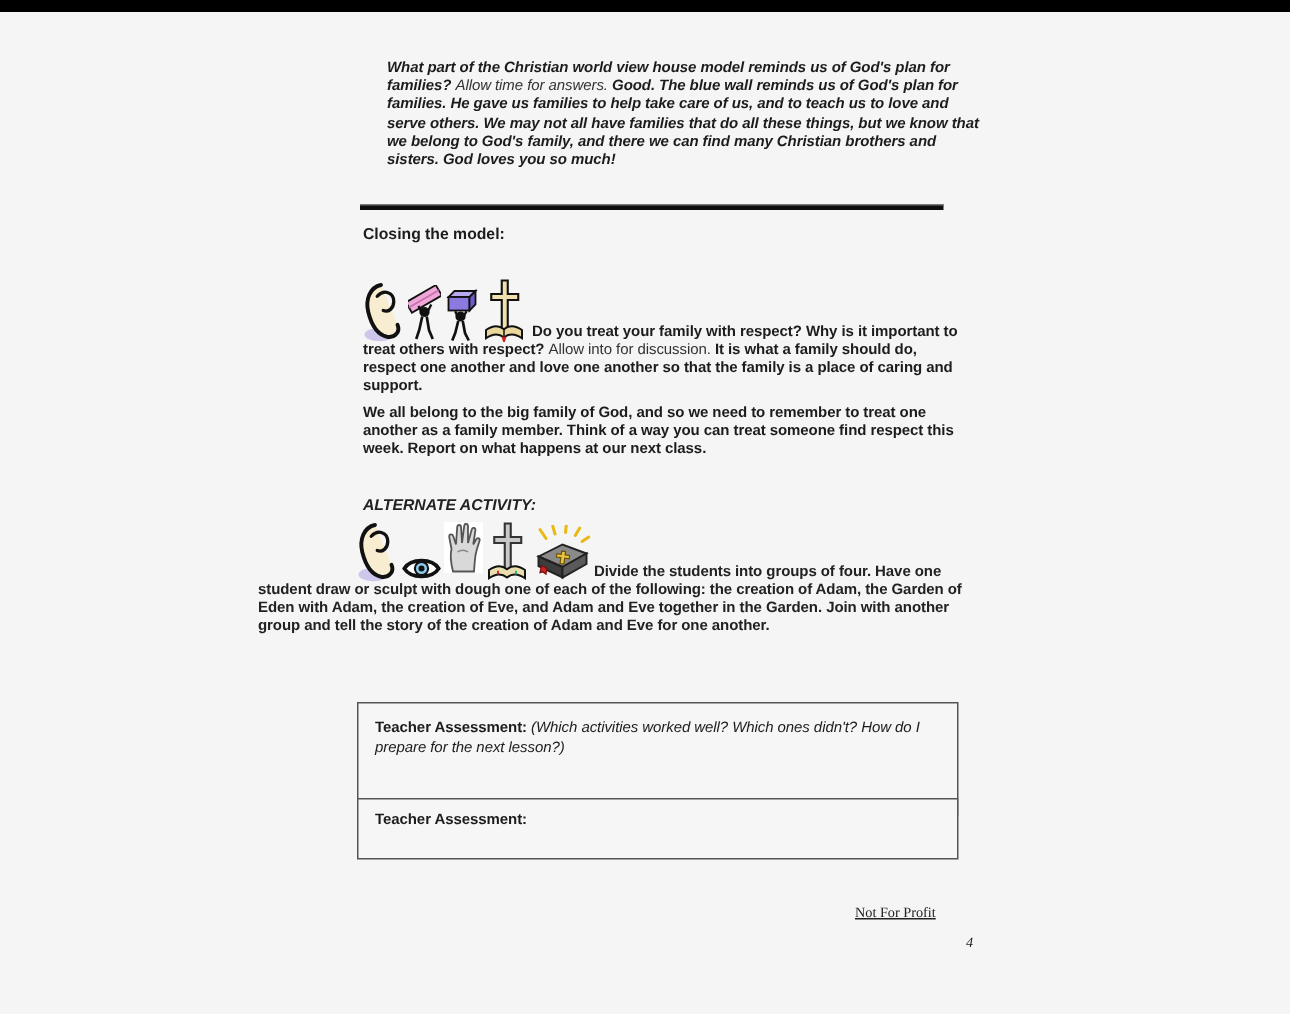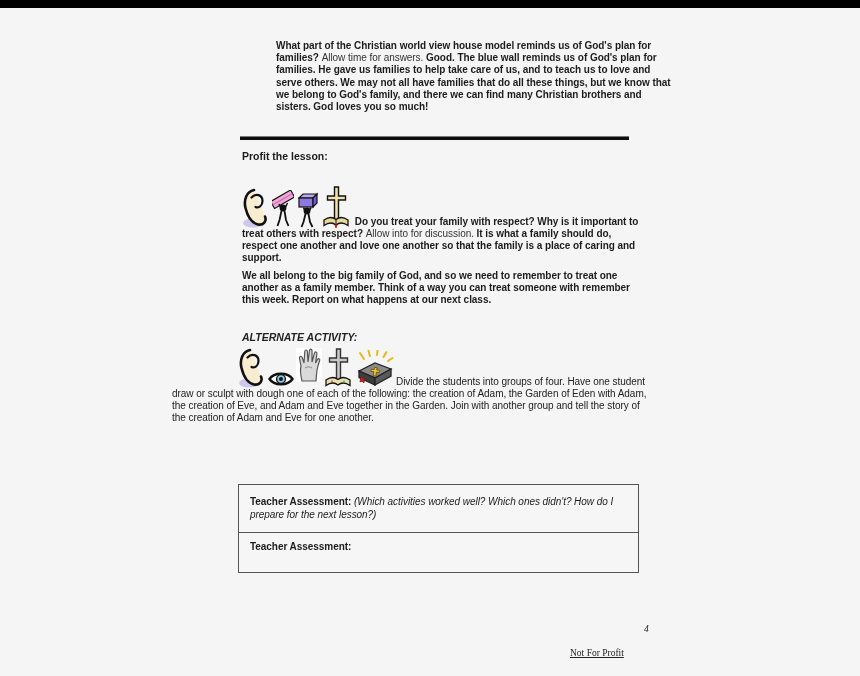--- a/index.html
+++ b/index.html
@@ -9,50 +9,50 @@
     font-family:"Liberation Sans","DejaVu Sans",sans-serif;
     color:#1c1c1c;
     position:relative;
   }
   .abs{position:absolute;}
   #top-bar{left:0;top:0;width:860px;height:8px;background:#000;}
   .para{font-size:10px;line-height:12.2px;letter-spacing:-0.05px;}
   .b{font-weight:bold;}
   .n{font-weight:normal;color:#333;}
   .i{font-style:italic;}
-  #intro{left:276px;top:40px;width:399px;}
+  #intro{left:258px;top:40px;width:399px;font-style:italic;}
   #divider{left:240px;top:136px;width:389px;height:3px;background:#0d0d0d;border-top:1px solid #777;}
   #closing-heading{left:242px;top:150px;font-size:10.5px;font-weight:bold;}
   #closing-para1{left:242px;top:186px;width:401px;}
   #closing-para2{left:242px;top:270px;width:403px;}
   #alt-heading{left:242px;top:331px;font-size:10.5px;font-style:italic;font-weight:bold;color:#222;}
-  #alt-para{left:172px;top:348px;width:481px;text-indent:66px;font-weight:normal;color:#222;}
+  #alt-para{left:172px;top:348px;width:481px;text-indent:66px;font-weight:bold;color:#222;}
   #alt-para .txt{text-indent:0;}
   .iconrow{white-space:nowrap;}
   .iconrow svg{display:inline-block;vertical-align:bottom;margin-right:2px;}
   svg.raised{position:relative;top:-6px;}
   svg.sunk{position:relative;top:2px;}
   .box{border:1px solid #555;background:#f6f6f6;}
-  #teacher-box{left:238px;top:484px;width:377px;height:51px;padding:11px 11px 12px 11px;}
+  #teacher-box{left:238px;top:468px;width:377px;height:51px;padding:11px 11px 12px 11px;}
   #student-box{left:238px;top:532px;width:377px;height:31px;padding:8px 11px 0 11px;}
   .box .para{font-size:10px;line-height:12.6px;}
-  #footer{left:570px;top:648px;font-family:"Liberation Serif","DejaVu Serif",serif;font-size:9.5px;color:#222;}
+  #footer{left:570px;top:604px;font-family:"Liberation Serif","DejaVu Serif",serif;font-size:9.5px;color:#222;}
   #footer-imprint{text-decoration:underline;}
   #page-number{left:644px;top:624px;font-family:"Liberation Serif","DejaVu Serif",serif;font-size:9.5px;font-style:italic;color:#222;}
 </style>
 </head>
 <body>
 
 <div id="top-bar" class="abs"></div>
 
 <div id="intro" class="abs para"><span class="b">What part of the Christian world view house model reminds us of God's plan for families? </span><span class="n">Allow time for answers. </span><span class="b">Good. The blue wall reminds us of God's plan for families. He gave us families to help take care of us, and to teach us to love and serve others.  We may not all have families that do all these things, but we know that we belong to God's family, and there we can find many Christian brothers and sisters. God loves you so much!</span></div>
 
 <div id="divider" class="abs"></div>
 
-<div id="closing-heading" class="abs">Profit the lesson:</div>
+<div id="closing-heading" class="abs">Closing the model:</div>
 
 <div id="closing-para1" class="abs para"><span class="iconrow"><svg width="28" height="40" viewBox="0 0 28 40">
         <ellipse cx="11" cy="35" rx="10" ry="4.5" fill="#cfc6ec"></ellipse>
         <path d="M12 2 C4.5 3.5 1.5 12 3.5 20 C5.5 28 9 35 16 36.5 C21.5 37.5 25 33 23 28.5" fill="#f8edd0" stroke="#111" stroke-width="2.6" stroke-linecap="round"></path>
         <path d="M9.5 9.5 C14 4.5 20.5 7 20.5 13 C20.5 17.5 17 20.5 13.5 19" fill="none" stroke="#111" stroke-width="2.2" stroke-linecap="round"></path>
       </svg><svg width="22" height="38" viewBox="0 0 22 38">
         <g transform="rotate(-30 11 9)">
           <rect x="-1" y="5" width="23" height="8" fill="#f0a6d8" stroke="#111" stroke-width="1.2"></rect>
           <line x1="-1" y1="9" x2="22" y2="9" stroke="#c670aa" stroke-width="1"></line>
         </g>
@@ -68,21 +68,21 @@
         <line x1="7.5" y1="17.5" x2="9.5" y2="22" stroke="#111" stroke-width="1.6"></line>
         <line x1="15" y1="17.5" x2="12.5" y2="22" stroke="#111" stroke-width="1.6"></line>
         <path d="M9.5 24 L7.5 32 L5.5 37 M12.5 24 L14 32 L16.5 37" fill="none" stroke="#111" stroke-width="1.8"></path>
       </svg><svg width="28" height="42" viewBox="0 0 28 42">
         <path d="M12.5 1 h4 v9 h7 v4 h-7 v20 h-4 v-20 h-7 v-4 h7 z" fill="#efe0ae" stroke="#111" stroke-width="1.4"></path>
         <path d="M2 34 C7 30.5 11 31 14 33.5 C17 31 21 30.5 26 34 L26 39.5 C21 36 17 36.5 14 39 C11 36.5 7 36 2 39.5 Z" fill="#e9d79b" stroke="#111" stroke-width="1.3"></path>
         <line x1="14" y1="33.5" x2="14" y2="39" stroke="#111" stroke-width="1"></line>
         <path d="M13 39 l1 3 l1 -3 z" fill="#cc2222" stroke="#cc2222"></path>
       </svg></span> <span class="b">Do you treat your family with respect? Why is it important to treat others with respect? </span><span class="n">Allow into for discussion. </span><span class="b">It is what a family should do, respect one another and love one another so that the family is a place of caring and support.</span></div>
 
-<div id="closing-para2" class="abs para b">We all belong to the big family of God, and so we need to remember to treat one another as a family member. Think of a way you can treat someone with remember this week.  Report on what happens at our next class.</div>
+<div id="closing-para2" class="abs para b">We all belong to the big family of God, and so we need to remember to treat one another as a family member. Think of a way you can treat someone find respect this week.  Report on what happens at our next class.</div>
 
 <div id="alt-heading" class="abs">ALTERNATE ACTIVITY:</div>
 
 <div id="alt-para" class="abs para"><span class="iconrow"><svg width="28" height="40" viewBox="0 0 28 40">
         <ellipse cx="11" cy="35" rx="10" ry="4.5" fill="#cfc6ec"></ellipse>
         <path d="M12 2 C4.5 3.5 1.5 12 3.5 20 C5.5 28 9 35 16 36.5 C21.5 37.5 25 33 23 28.5" fill="#f8edd0" stroke="#111" stroke-width="2.6" stroke-linecap="round"></path>
         <path d="M9.5 9.5 C14 4.5 20.5 7 20.5 13 C20.5 17.5 17 20.5 13.5 19" fill="none" stroke="#111" stroke-width="2.2" stroke-linecap="round"></path>
       </svg><svg width="26" height="18" viewBox="0 0 26 18">
         <path d="M1.5 9 C6 2 20 2 24.5 9 C20 16 6 16 1.5 9 Z" fill="#fff" stroke="#111" stroke-width="2.4"></path>
         <circle cx="13" cy="9" r="4.4" fill="#8ec9ea" stroke="#111" stroke-width="1.4"></circle>

